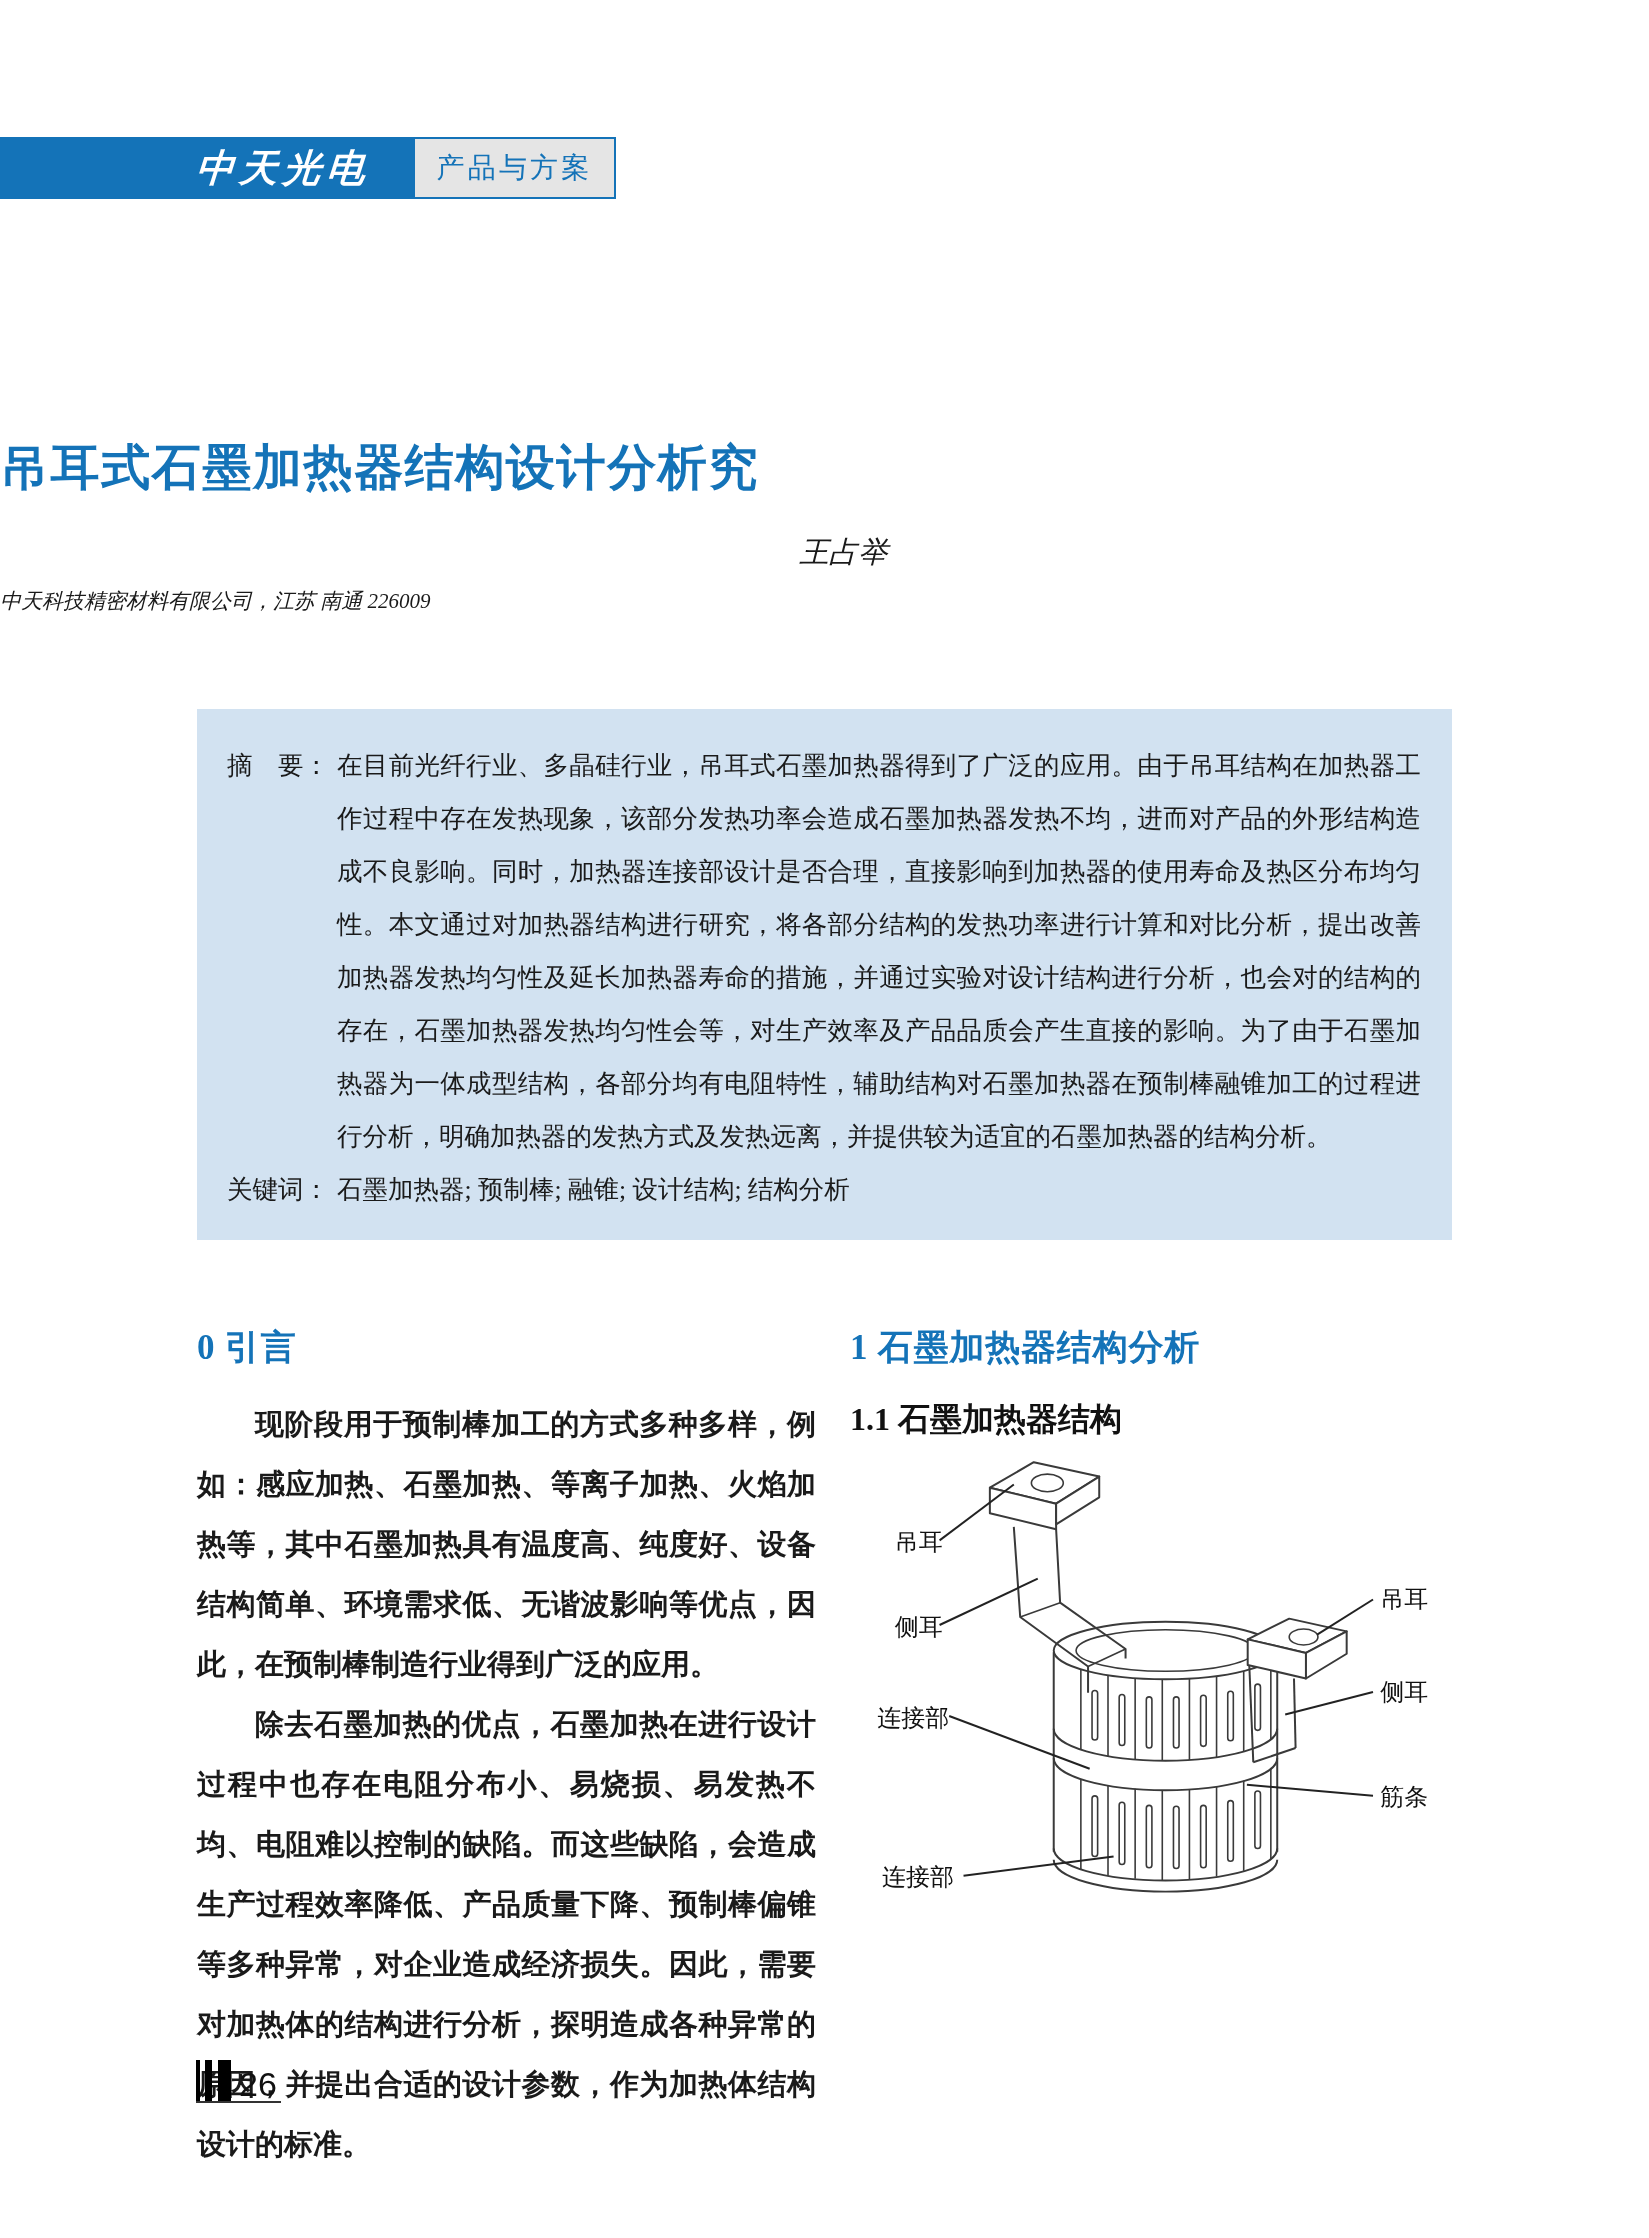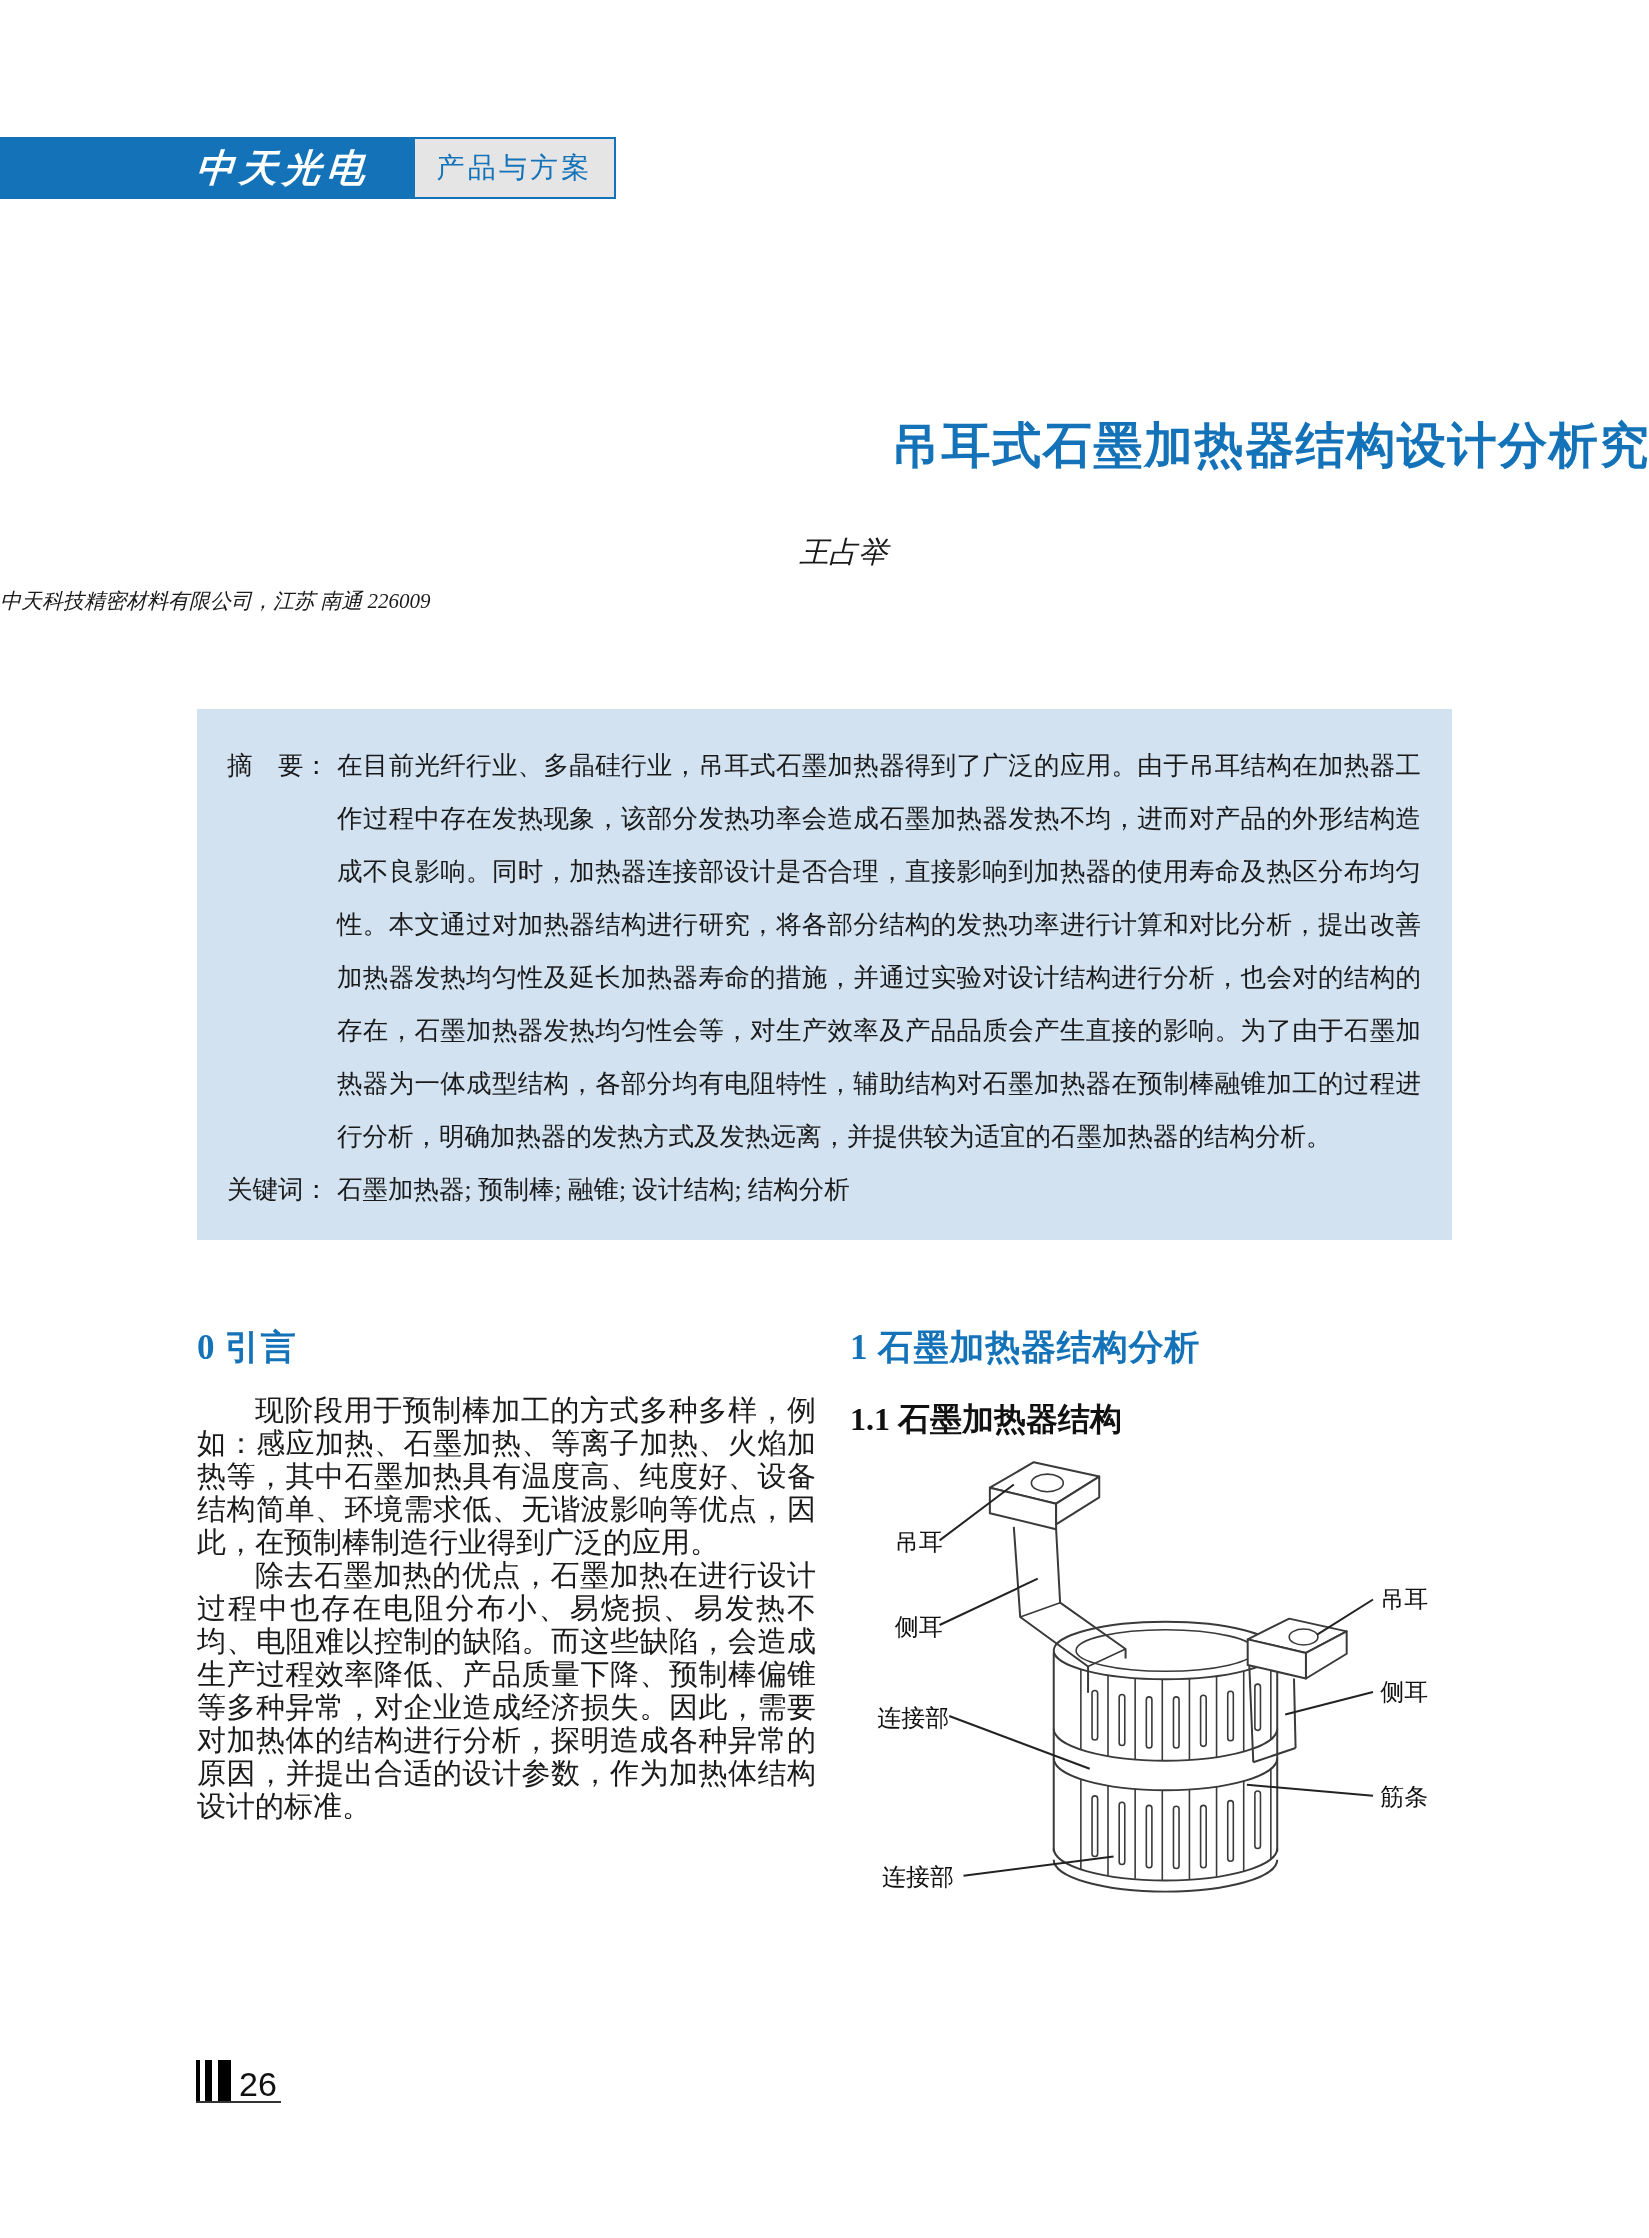--- a/index.html
+++ b/index.html
@@ -35,22 +35,22 @@
   .masthead-tab{
     position:absolute;left:413px;top:0;width:203px;height:62px;
     background:#e5e5e5;border:2.4px solid var(--accent);
     display:flex;align-items:center;justify-content:center;
     color:var(--accent);font-size:28px;letter-spacing:3.2px;
     font-family:"Liberation Sans","DejaVu Sans",sans-serif;
     white-space:nowrap;
   }
   
   .article-title{
-    position:absolute;left:0;top:413px;width:100%;
-    text-align:right;font-size:49px;font-weight:bold;
+    position:absolute;left:0;top:435px;width:100%;
+    text-align:left;font-size:49px;font-weight:bold;
     color:var(--accent);letter-spacing:1.6px;
   }
   .article-author{
     position:absolute;left:0;top:533px;width:100%;
     text-align:center;font-size:29.5px;font-style:italic;padding-left:37px;
   }
   .article-affiliation{
     position:absolute;left:0;top:587px;width:100%;
     font-size:21px;font-style:italic;
   }
@@ -68,22 +68,22 @@
   .col-right{position:absolute;left:850px;top:1326px;width:611px;}
   .sec-heading{
     font-size:35px;font-weight:bold;color:var(--accent);
     line-height:44px;letter-spacing:0.8px;
   }
   .sub-heading{
     font-size:32px;font-weight:bold;color:#111;
     line-height:38px;margin-top:30px;
   }
   .body-para{
-    font-size:29px;line-height:33px;text-align:justify;
-    text-justify:inter-ideograph;text-indent:2em;
+    font-size:29px;line-height:60px;text-align:justify;
+    text-justify:inter-ideograph;text-indent:2em;font-weight:bold;
   }
   .col-left .body-para:first-of-type{margin-top:24px;}
   
   .figure-svg{display:block;margin:12.8px auto 0 auto;}
   .figure-svg .draw{fill:none;stroke:#3a3a3a;stroke-width:2.5;stroke-linejoin:round;}
   .figure-svg .draw-thin{fill:none;stroke:#3a3a3a;stroke-width:2;stroke-linejoin:round;}
   .figure-svg .face{fill:#ffffff;stroke:#3a3a3a;stroke-width:2.5;stroke-linejoin:round;}
   .figure-svg .slot{fill:#ffffff;stroke:#3a3a3a;stroke-width:2;}
   .figure-svg .leader{stroke:#222;stroke-width:2.5;}
   .figure-svg text{

